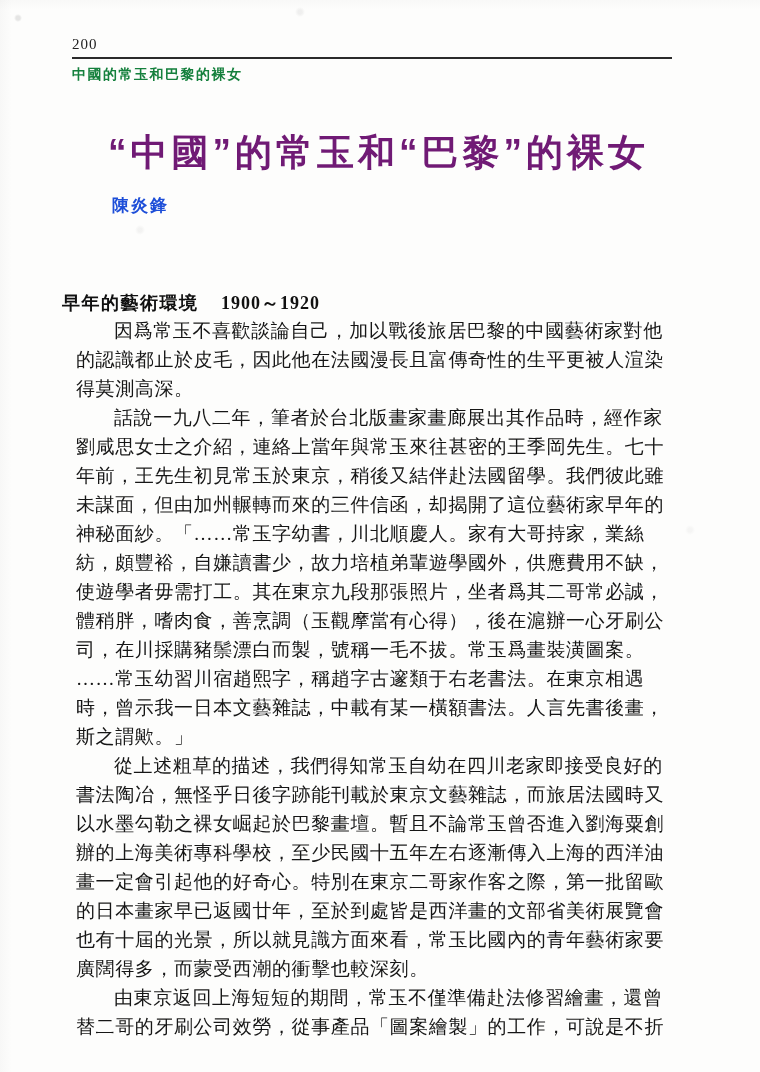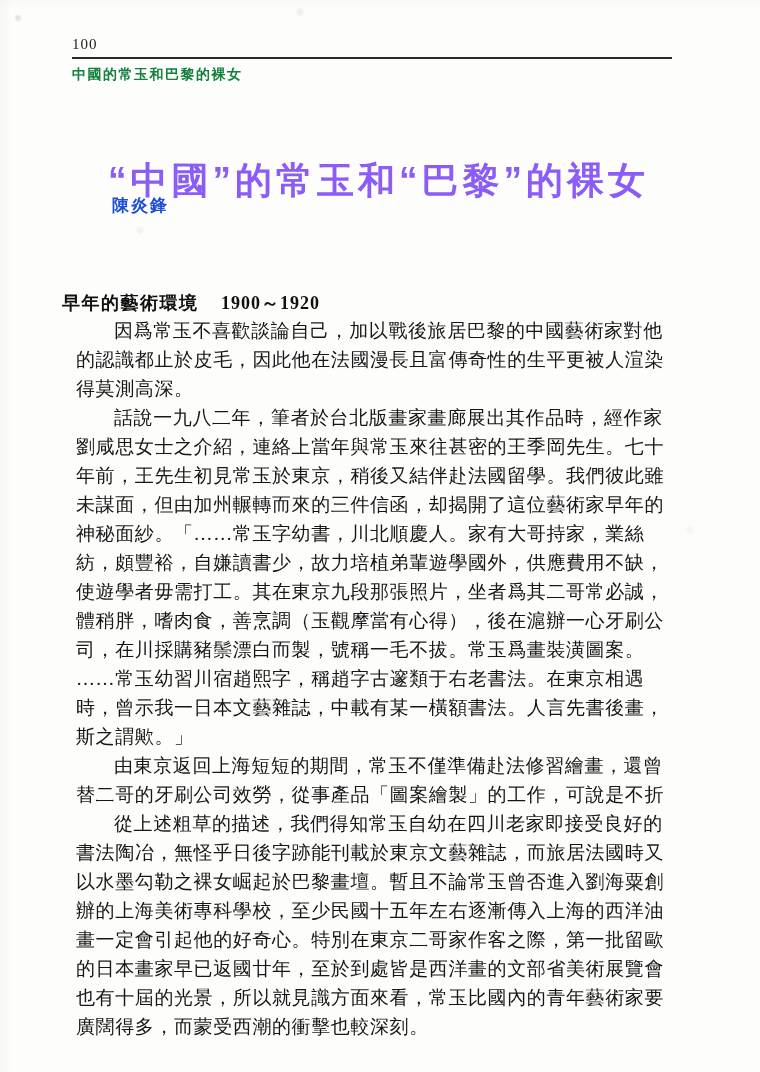--- a/index.html
+++ b/index.html
@@ -45,23 +45,22 @@
     letter-spacing: 1.5px;
     color: #15803d;
   }
   .article-title {
     position: absolute;
     left: 108px; top: 128px;
     font-family: "Liberation Sans", sans-serif;
     font-weight: bold;
     font-size: 37px;
     letter-spacing: 4px;
-    color: #8b5cf6;
+    color: #701a75;
     white-space: nowrap;
-    margin-top: 28px;
   }
   .author-name {
     position: absolute;
     left: 112px; top: 194px;
     font-family: "Liberation Sans", sans-serif;
     font-weight: bold;
     font-size: 17px;
     letter-spacing: 2px;
     color: #1d4ed8;
   }
@@ -96,21 +95,21 @@
     margin: 0;
   }
 </style>
 </head>
 <body>
 
 <div class="scan-noise"></div>
 
 <div>
 
-  <div class="page-number">100</div>
+  <div class="page-number">200</div>
 
   <div class="header-rule"></div>
 
   <div class="running-header">中國的常玉和巴黎的裸女</div>
 
   <h1 class="article-title">“中國”的常玉和“巴黎”的裸女</h1>
 
   <div class="author-name">陳炎鋒</div>
 
   <h2 class="section-heading">
@@ -127,25 +126,25 @@
 年前，王先生初見常玉於東京，稍後又結伴赴法國留學。我們彼此雖
 未謀面，但由加州輾轉而來的三件信函，却揭開了這位藝術家早年的
 神秘面紗。「……常玉字幼書，川北順慶人。家有大哥持家，業絲
 紡，頗豐裕，自嫌讀書少，故力培植弟輩遊學國外，供應費用不缺，
 使遊學者毋需打工。其在東京九段那張照片，坐者爲其二哥常必誠，
 體稍胖，嗜肉食，善烹調（玉觀摩當有心得），後在滬辦一心牙刷公
 司，在川採購豬鬃漂白而製，號稱一毛不拔。常玉爲畫裝潢圖案。
 ……常玉幼習川宿趙熙字，稱趙字古邃類于右老書法。在東京相遇
 時，曾示我一日本文藝雜誌，中載有某一橫額書法。人言先書後畫，
 斯之謂歟。」</p>
-    <p>由東京返回上海短短的期間，常玉不僅準備赴法修習繪畫，還曾
-替二哥的牙刷公司效勞，從事產品「圖案繪製」的工作，可說是不折</p>
     <p>從上述粗草的描述，我們得知常玉自幼在四川老家即接受良好的
 書法陶冶，無怪乎日後字跡能刊載於東京文藝雜誌，而旅居法國時又
 以水墨勾勒之裸女崛起於巴黎畫壇。暫且不論常玉曾否進入劉海粟創
 辦的上海美術專科學校，至少民國十五年左右逐漸傳入上海的西洋油
 畫一定會引起他的好奇心。特別在東京二哥家作客之際，第一批留歐
 的日本畫家早已返國廿年，至於到處皆是西洋畫的文部省美術展覽會
 也有十屆的光景，所以就見識方面來看，常玉比國內的青年藝術家要
 廣闊得多，而蒙受西潮的衝擊也較深刻。</p>
+    <p>由東京返回上海短短的期間，常玉不僅準備赴法修習繪畫，還曾
+替二哥的牙刷公司效勞，從事產品「圖案繪製」的工作，可說是不折</p>
   </div>
 
 </div>
 
 </body></html>

